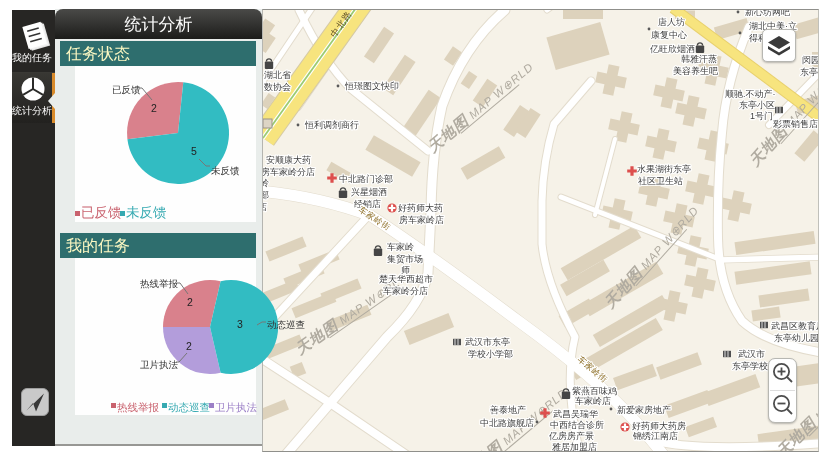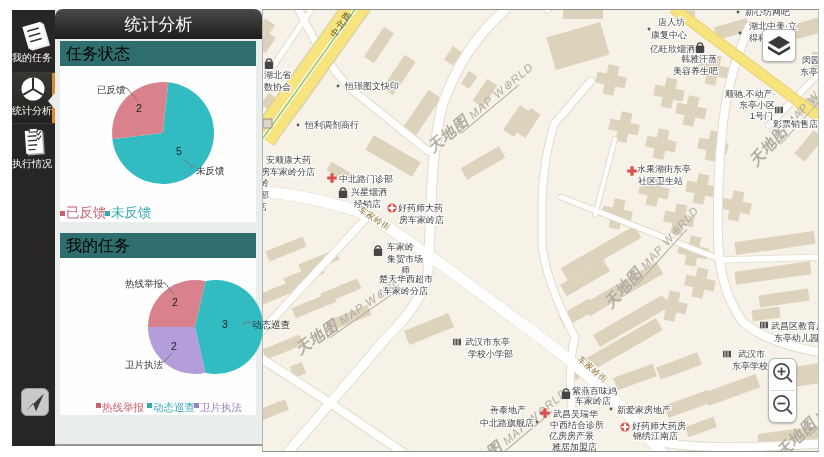--- a/index.html
+++ b/index.html
@@ -5,22 +5,22 @@
 html,body{margin:0;padding:0;background:#fff;font-family:"Liberation Sans",sans-serif;}
 #stage{position:relative;width:824px;height:457px;overflow:hidden;background:#fff;}
 .abs{position:absolute;}
 #map{left:262px;top:9px;width:555px;height:441px;border:1px solid #8f8f8b;border-right:1px solid #c0c0ba;border-left:1px solid #b5b5b0;background:#f6f2e8;}
 #sidebar{left:12px;top:10px;width:43px;height:436px;background:#272624;}
 .sitem{position:absolute;left:0;width:43px;color:#fff;font-size:10px;text-align:center;}
 .sitem .lbl{position:absolute;left:0;right:0;color:#fff;font-size:10px;letter-spacing:0;white-space:nowrap;text-align:left;}
 #panel{left:55px;top:9px;width:207px;height:435px;background:#e9edeb;border-bottom:2px solid #979794;}
 #phead{position:absolute;left:0;top:0;width:207px;height:30px;background:linear-gradient(#4a4a48,#1c1c1a);border-radius:8px 8px 0 0;color:#fff;font-size:17px;text-align:center;line-height:31px;}
 .card{position:absolute;left:6px;width:195px;}
-.ctitle{height:25px;background:#2e6e6e;color:#000000;font-size:16px;line-height:25px;padding-left:6px;box-sizing:border-box;}
-.cbody{background:#fefefe;}
+.ctitle{height:25px;background:#2e6e6e;color:#fef9c3;font-size:16px;line-height:25px;padding-left:6px;box-sizing:border-box;}
+.cbody{background:#fefefe;margin-left:15px;}
 #notch{position:absolute;left:-7px;top:84px;width:0;height:0;border-top:8px solid transparent;border-bottom:8px solid transparent;border-right:7px solid #e9edeb;}
 .btn{position:absolute;background:#fff;border:1px solid #b7b7b2;border-radius:5px;box-shadow:0 1px 2px rgba(0,0,0,.25);}
 </style>
 </head>
 <body>
 <div id="stage">
 
   <div id="map" class="abs">
   <svg width="555" height="441" viewBox="262 9 555 441">
     <defs>
@@ -281,36 +281,20 @@
       <svg width="40" height="26" style="position:absolute;left:0;top:3px;">
         <g transform="translate(21,13)">
           <circle cx="0" cy="0" r="11.5" fill="#fff"></circle>
           <line x1="0" y1="0" x2="0" y2="-11.5" stroke="#2b2b29" stroke-width="2"></line>
           <line x1="0" y1="0" x2="10" y2="5.8" stroke="#2b2b29" stroke-width="2"></line>
           <line x1="0" y1="0" x2="-10" y2="5.8" stroke="#2b2b29" stroke-width="2"></line>
         </g>
       </svg>
       <div class="lbl" style="top:31px;">统计分析</div>
     </div>
-    <div class="sitem" style="top:113px;height:52px;border-top:1px solid #3a3935;">
-      <svg width="43" height="30" style="position:absolute;left:0;top:3px;">
-        <g transform="translate(21.5,15) rotate(-4)">
-          <rect x="-8" y="-11.5" width="17" height="23" fill="#fff" transform="translate(1.5,1.5)" opacity=".6"></rect>
-          <rect x="-8" y="-11.5" width="17" height="23" fill="#fff"></rect>
-          <rect x="-3.5" y="-13.5" width="8" height="3.5" fill="#fff" stroke="#272624" stroke-width="1"></rect>
-          <line x1="-5.5" y1="-6" x2="3.5" y2="-6" stroke="#333" stroke-width="1.4"></line>
-          <line x1="-5.5" y1="-1.5" x2="3.5" y2="-1.5" stroke="#333" stroke-width="1.4"></line>
-          <line x1="-5.5" y1="3" x2="3.5" y2="3" stroke="#333" stroke-width="1.4"></line>
-          <line x1="-5.5" y1="7.5" x2="1.5" y2="7.5" stroke="#333" stroke-width="1.4"></line>
-          <path d="M3.5,-8.5 l1.8,1.8 2.7,-3.6" stroke="#333" stroke-width="1.1" fill="none"></path>
-          <path d="M3.5,-4 l1.8,1.8 2.7,-3.6" stroke="#333" stroke-width="1.1" fill="none"></path>
-        </g>
-      </svg>
-      <div class="lbl" style="top:33px;">执行情况</div>
-    </div>
   </div>
 
   <div id="panel" class="abs">
     <div id="phead">统计分析</div>
     <div id="notch"></div>
     <div class="card" style="left:5px;top:32px;width:196px;">
       <div class="ctitle">任务状态</div>
       <div class="cbody" style="height:156px;">
         <svg width="196" height="156">
           <path d="M103,67 L108.3,16.3 A51,51 0 0 0 52.4,73.2 Z" fill="#d9818c"></path>

